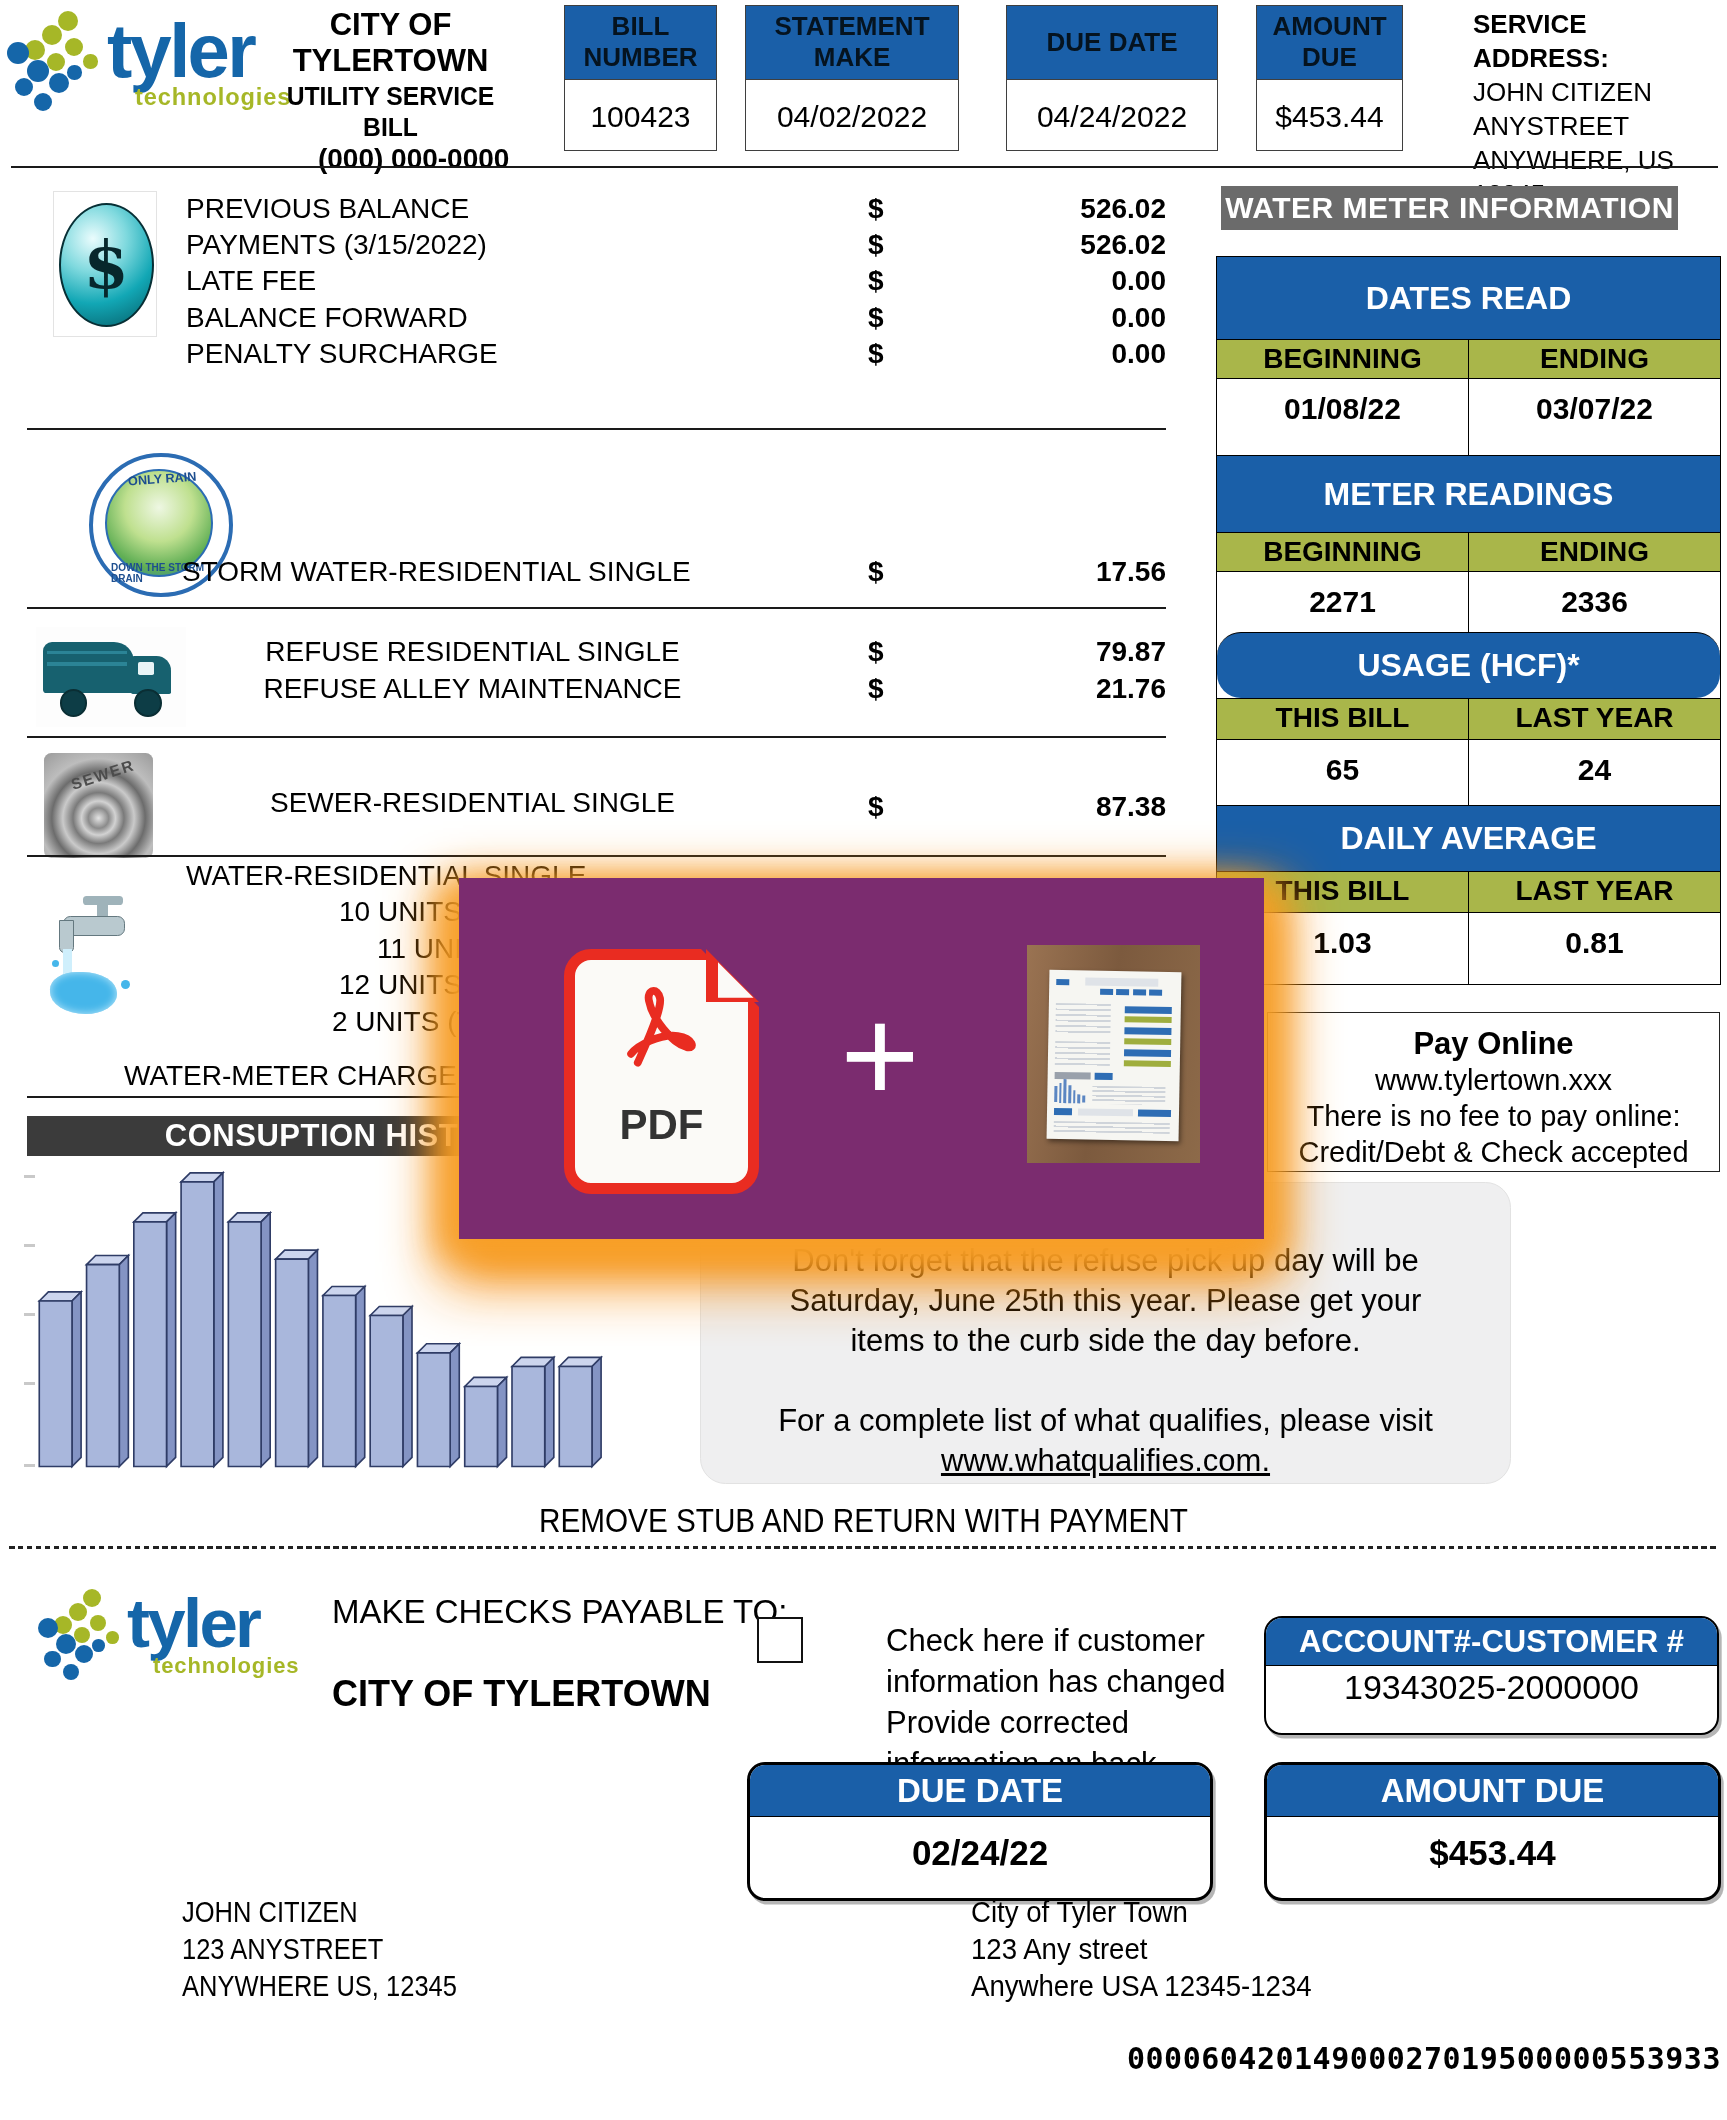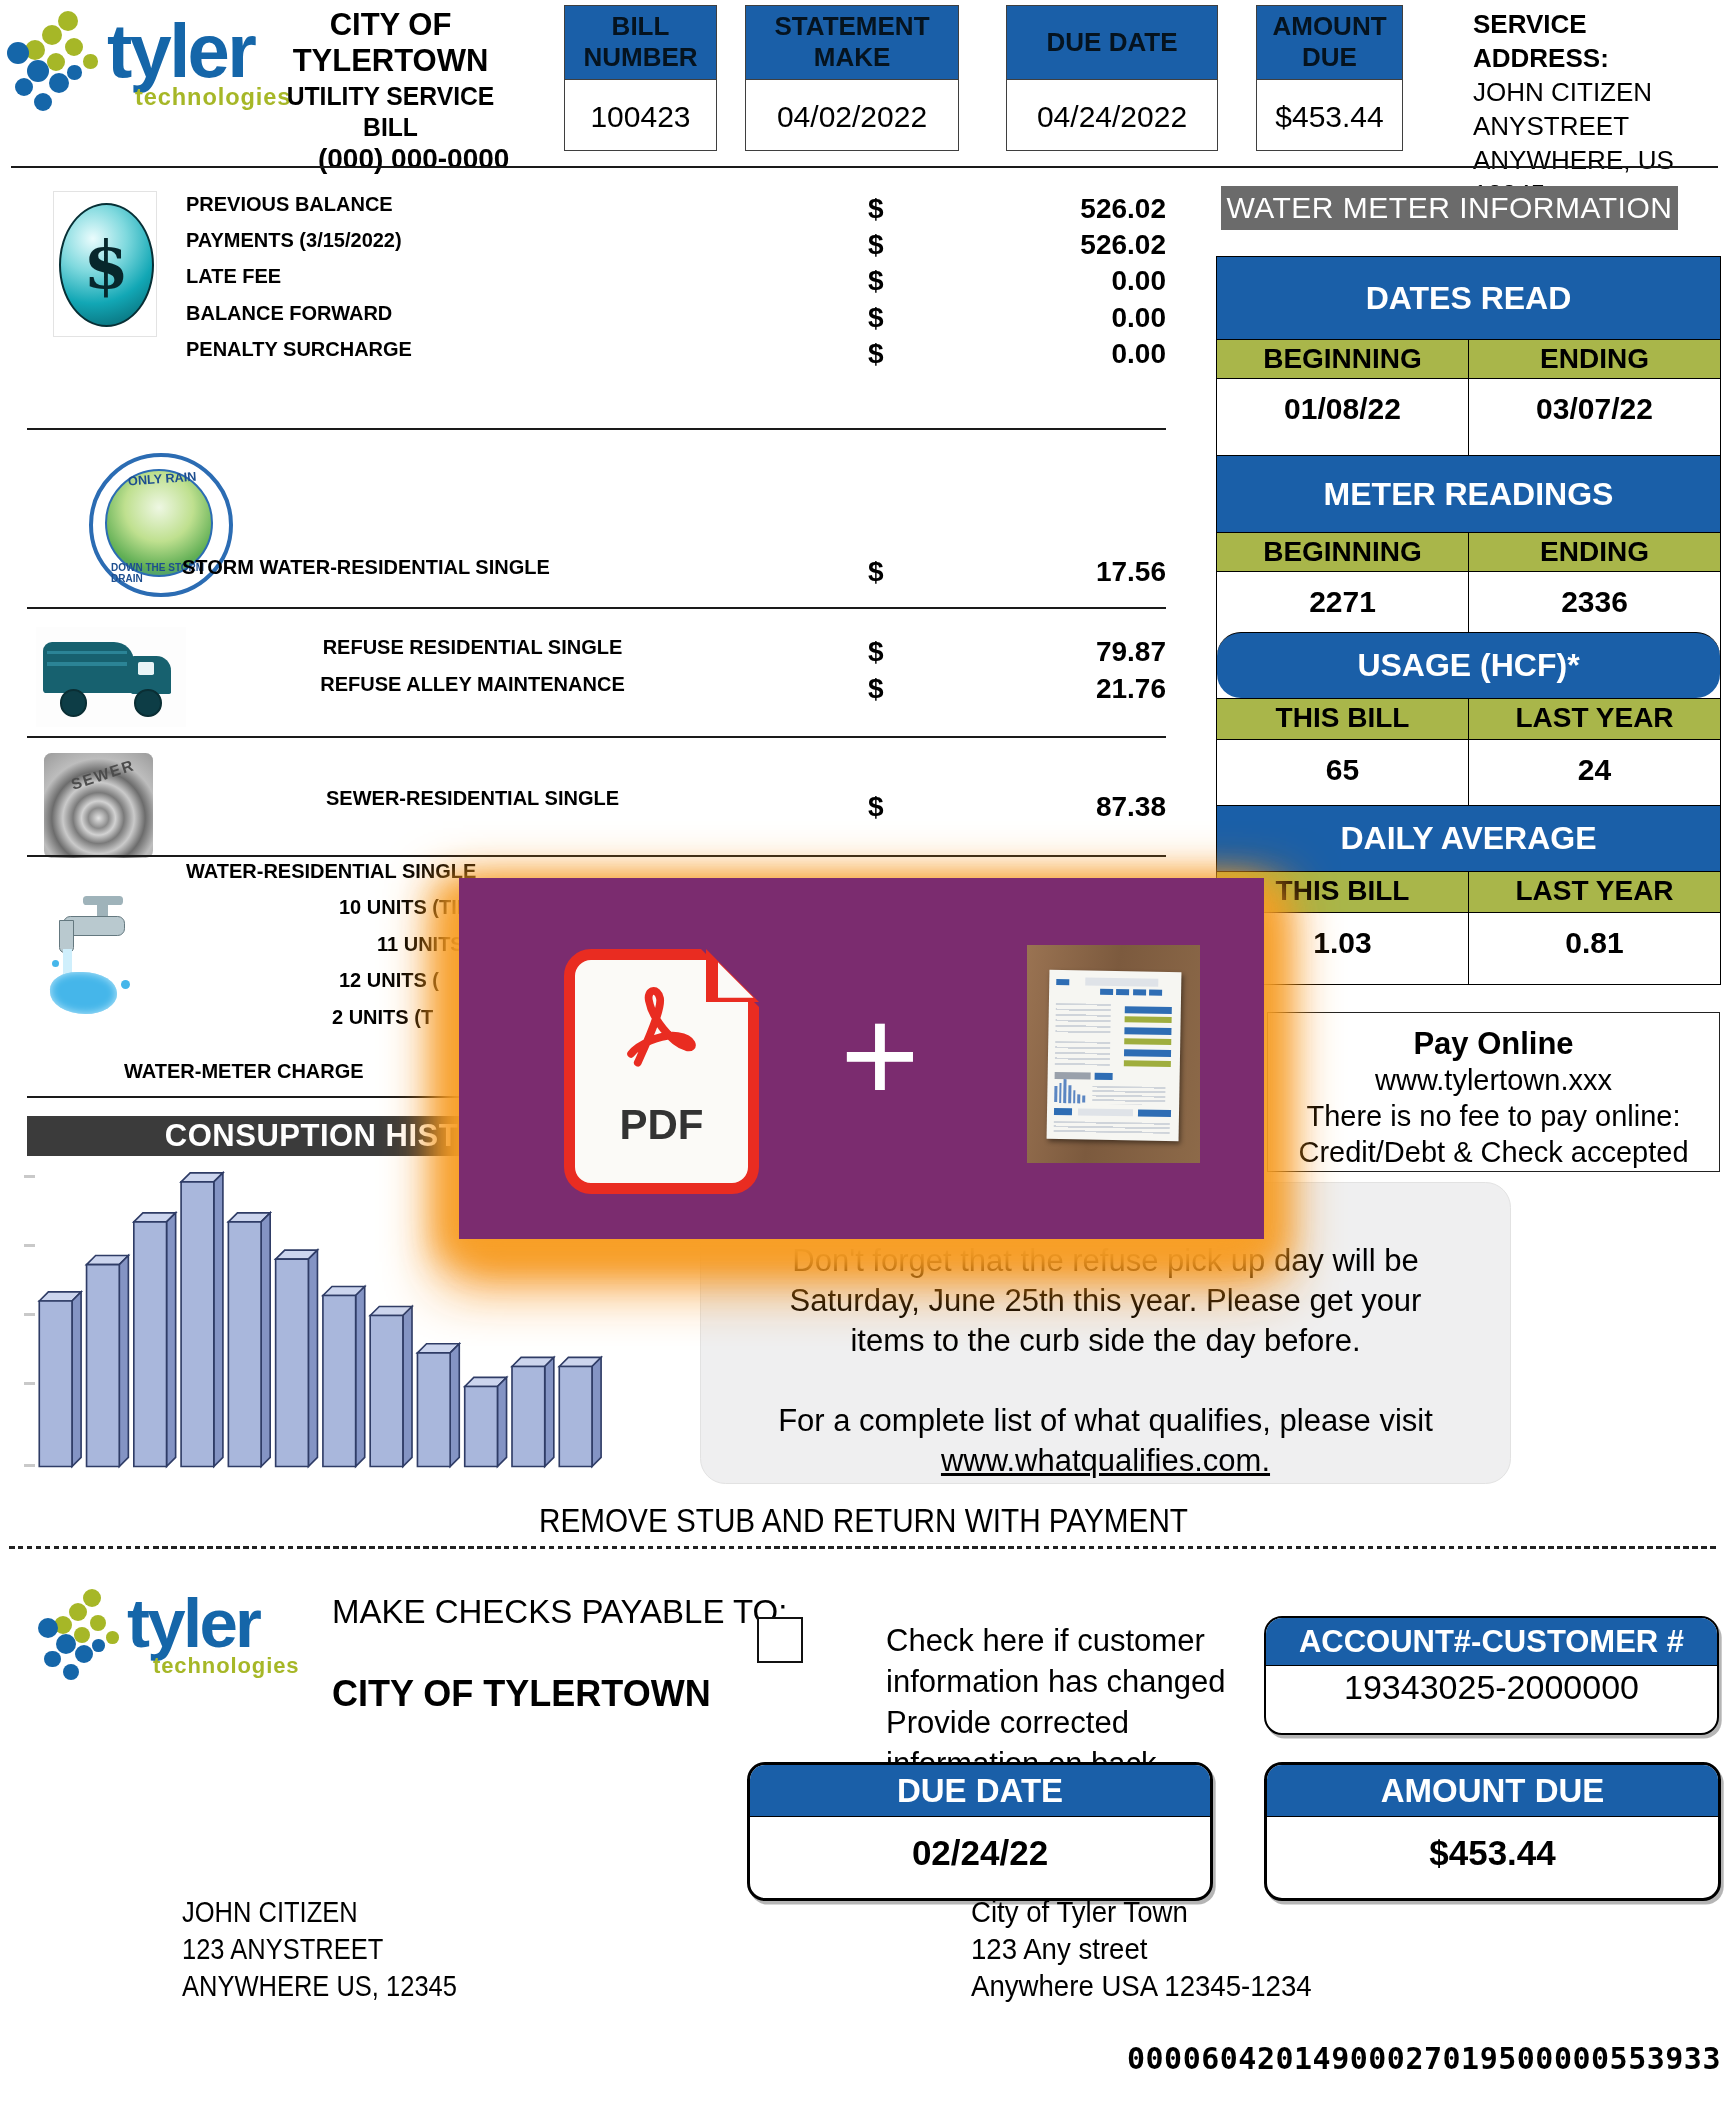--- a/index.html
+++ b/index.html
@@ -12,25 +12,25 @@
   
   .dot{position:absolute;border-radius:50%;}
   .brand-word{font-weight:bold;letter-spacing:-2.7px;color:#1566a9;}
   .brand-sub{color:#a6b727;font-weight:bold;}
   .hbox{position:absolute;border:1.8px solid #3f3f3f;background:#fff;}
   .hbox .hb-top{background:#1a5fa8;color:#05131f;font-weight:bold;font-size:26px;line-height:31px;
                 text-align:center;display:flex;flex-direction:column;justify-content:center;
                 border-bottom:1.8px solid #3f3f3f;}
   .hbox .hb-val{font-size:30px;text-align:center;padding-top:20px;}
   
-  .row-label{font-weight:bold;font-size:20px;white-space:nowrap;}
+  .row-label{font-weight:normal;font-size:28px;white-space:nowrap;}
   .dollar{position:absolute;left:868px;width:36px;font-weight:bold;font-size:28px;text-align:left;}
   .amt{position:absolute;width:200px;right:561px;font-weight:bold;font-size:28px;text-align:right;}
   
-  .gray-title{background:#6b6b6b;color:#fff;font-weight:normal;font-size:30px;text-align:center;
+  .gray-title{background:#6b6b6b;color:#fff;font-weight:bold;font-size:30px;text-align:center;
               line-height:44px;letter-spacing:0.5px;}
   .mtable{position:absolute;left:1216px;top:256px;width:503px;border:1.8px solid #000;background:#fff;}
   .mt-blue{background:#1a5fa8;color:#fff;font-weight:bold;font-size:32px;display:flex;
            align-items:center;justify-content:center;border-top:1.8px solid #000;}
   .mt-blue:first-child{border-top:none;}
   .mt-row{display:flex;border-top:1.8px solid #000;}
   .mt-cell{width:50%;text-align:center;font-weight:bold;}
   .mt-green .mt-cell{background:#a9b64a;font-size:28px;line-height:38px;}
   .mt-white .mt-cell{background:#fff;font-size:30px;padding-top:12.7px;}
   .mt-cell:first-child{border-right:1.8px solid #000;}

